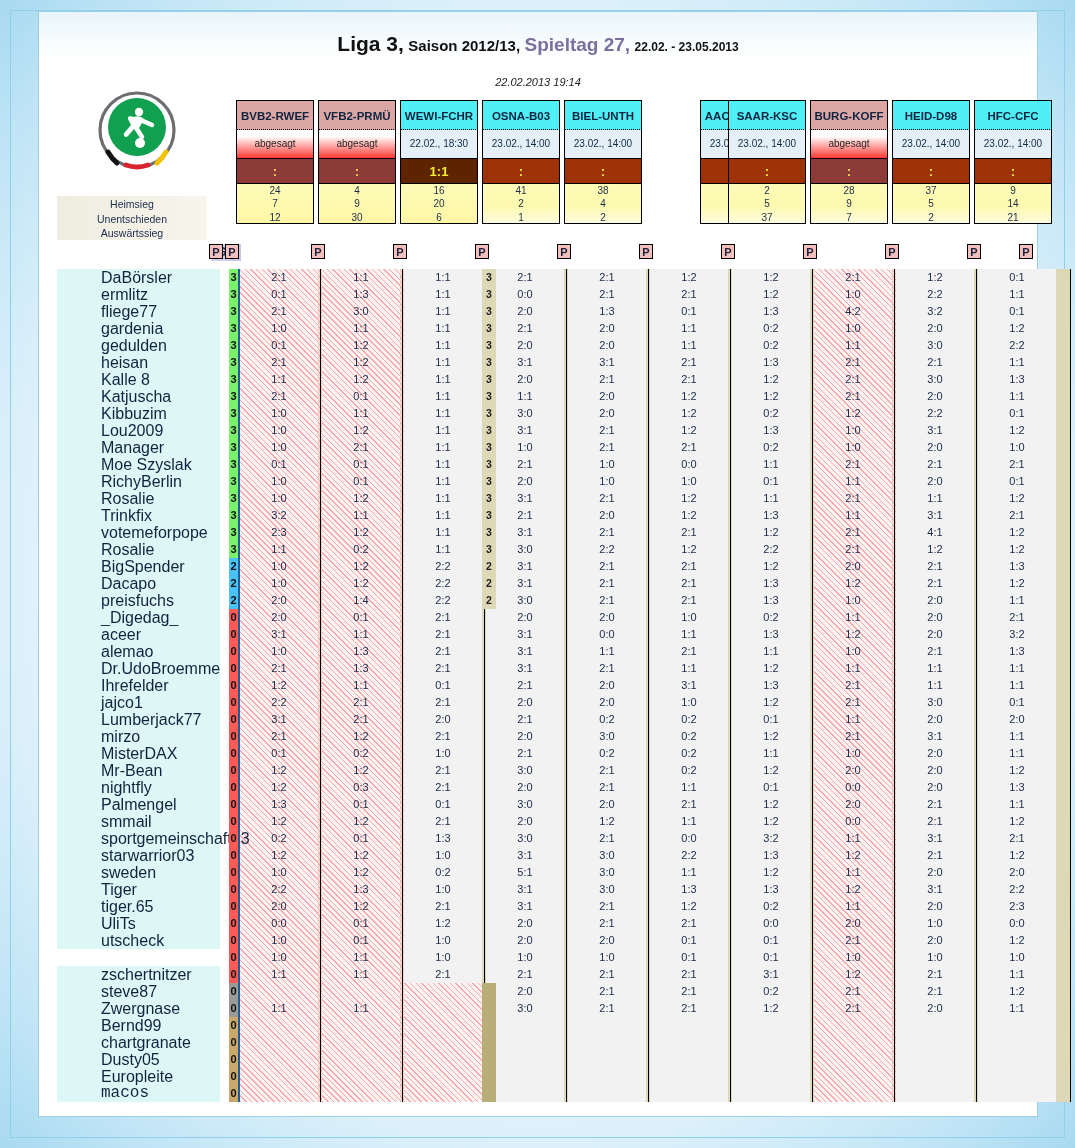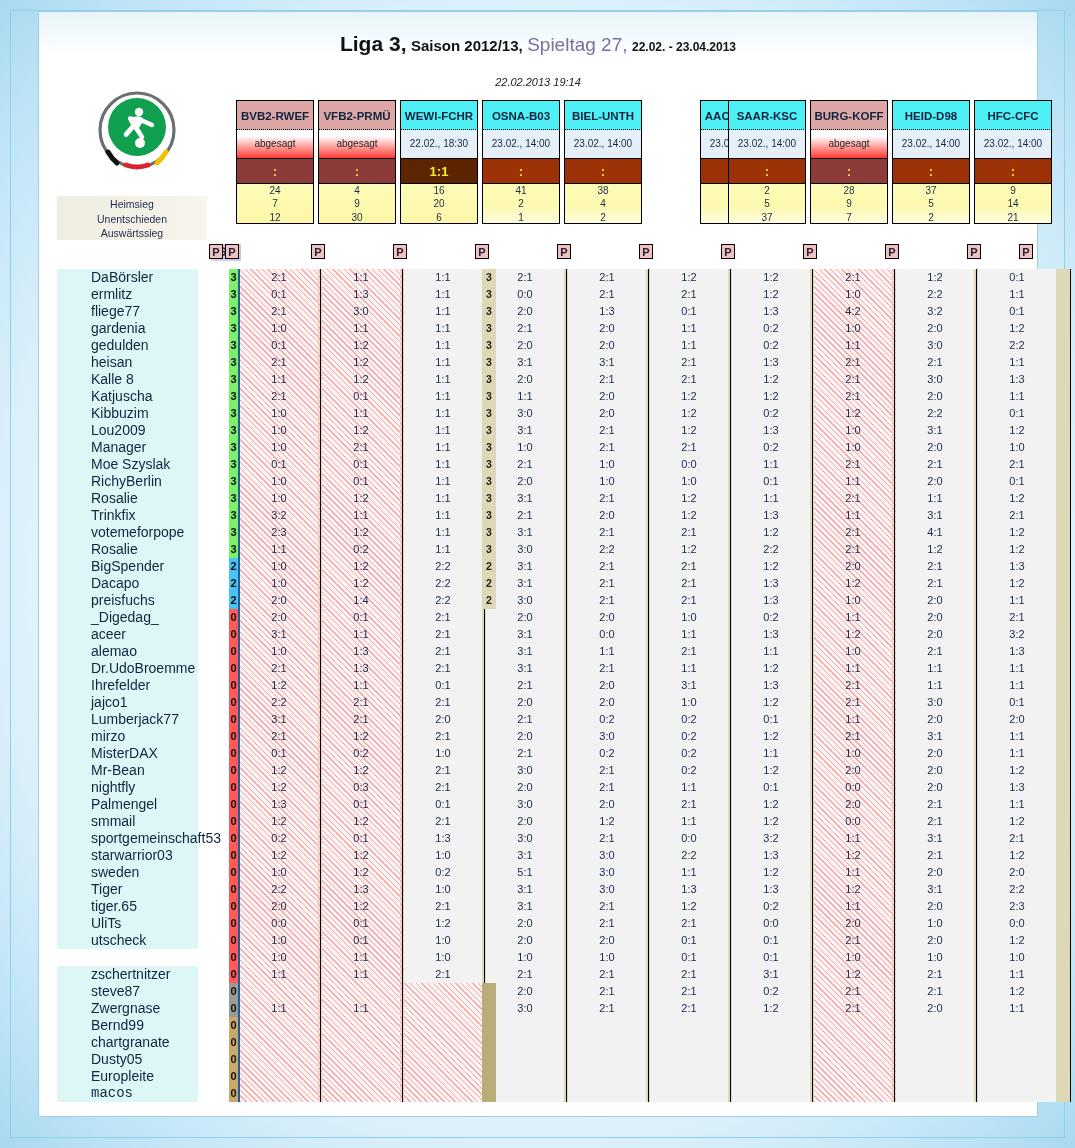--- a/index.html
+++ b/index.html
@@ -29,21 +29,21 @@
     position:absolute;left:0;top:0;width:998px;height:1104px;
     background:linear-gradient(#e8f5fb 0px,#ffffff 46px,#ffffff 100%);
   }
   
   #title{
     position:absolute;left:0;top:20px;width:998px;text-align:center;
     white-space:nowrap;
   }
   #title .t1{font-size:21px;font-weight:bold;color:#111111;}
   #title .t2{font-size:15px;font-weight:bold;color:#111111;}
-  #title .t3{font-size:19px;font-weight:normal;color:#7b6f9e;}
+  #title .t3{font-size:19px;font-weight:bold;color:#7b6f9e;}
   #title .t4{font-size:12px;font-weight:bold;color:#111111;}
   #stamp{
     position:absolute;left:0;top:64px;width:998px;text-align:center;
     font-size:11px;font-style:italic;color:#222;
   }
   
   #logo-wrap{position:absolute;left:55px;top:78px;width:86px;height:86px;}
   
   #legend{
     position:absolute;left:18px;top:184px;width:150px;height:44px;
@@ -86,22 +86,22 @@
   }
   .mstats.fade{background:linear-gradient(#fdfbb8 0%,#fdf9ae 55%,#fdfcde 100%);}
   .flagwrap{position:absolute;top:232px;width:16px;height:17px;}
   .flag{
     width:14px;height:15px;line-height:15px;text-align:center;
     font-size:11px;font-weight:bold;color:#20243f;
     background:#f2c0bd;border:1px solid #000;box-sizing:border-box;
   }
   
   .namecell{
-    position:absolute;left:18px;width:141px;height:17px;line-height:17px;
-    font-size:14px;color:#10243f;padding-left:34px;box-sizing:border-box;
+    position:absolute;left:18px;width:163px;height:17px;line-height:17px;
+    font-size:16px;color:#10243f;padding-left:44px;box-sizing:border-box;
     background:#ddf7f7;white-space:nowrap;
   }
   .gpcell{
     position:absolute;left:190px;width:11px;height:17px;line-height:17px;
     text-align:center;font-size:11px;font-weight:bold;color:#101010;
     box-sizing:border-box;border-right:2px solid #1f5e9b;
   }
   .pcell{
     position:absolute;height:17px;line-height:17px;text-align:center;
     font-size:11px;color:#1a2a4a;box-sizing:border-box;
@@ -134,21 +134,21 @@
 <div id="outer">
   <div id="frame-white"></div>
 
   <div id="sheet">
     <div id="sheet-inner">
 
       <div id="title">
         <span class="t1">Liga 3,</span>
         <span class="t2">Saison 2012/13,</span>
         <span class="t3">Spieltag 27,</span>
-        <span class="t4">22.02. - 23.04.2013</span>
+        <span class="t4">22.02. - 23.05.2013</span>
       </div>
       <div id="stamp">22.02.2013 19:14</div>
 
       <div id="logo-wrap">
         <svg width="86" height="86" viewBox="0 0 86 86">
           <circle cx="43" cy="40" r="37" fill="none" stroke="#ffffff" stroke-width="3"></circle>
           <path d="M43 3 a37 37 0 0 1 0 74" fill="none" stroke="#6d6e71" stroke-width="3.2"></path>
           <path d="M43 3 a37 37 0 0 0 0 74" fill="none" stroke="#6d6e71" stroke-width="3.2"></path>
           <circle cx="43" cy="37" r="29" fill="#10a04f"></circle>
           <g fill="#ffffff">

